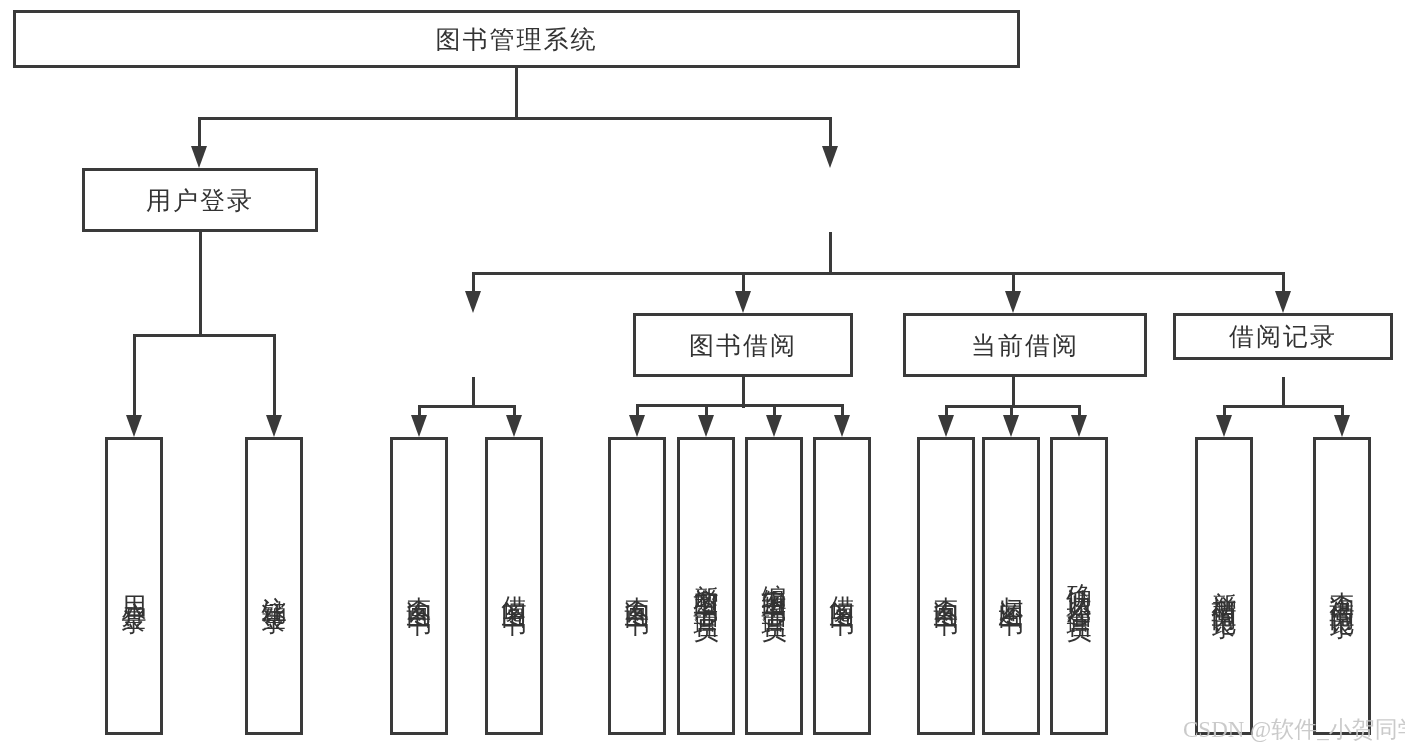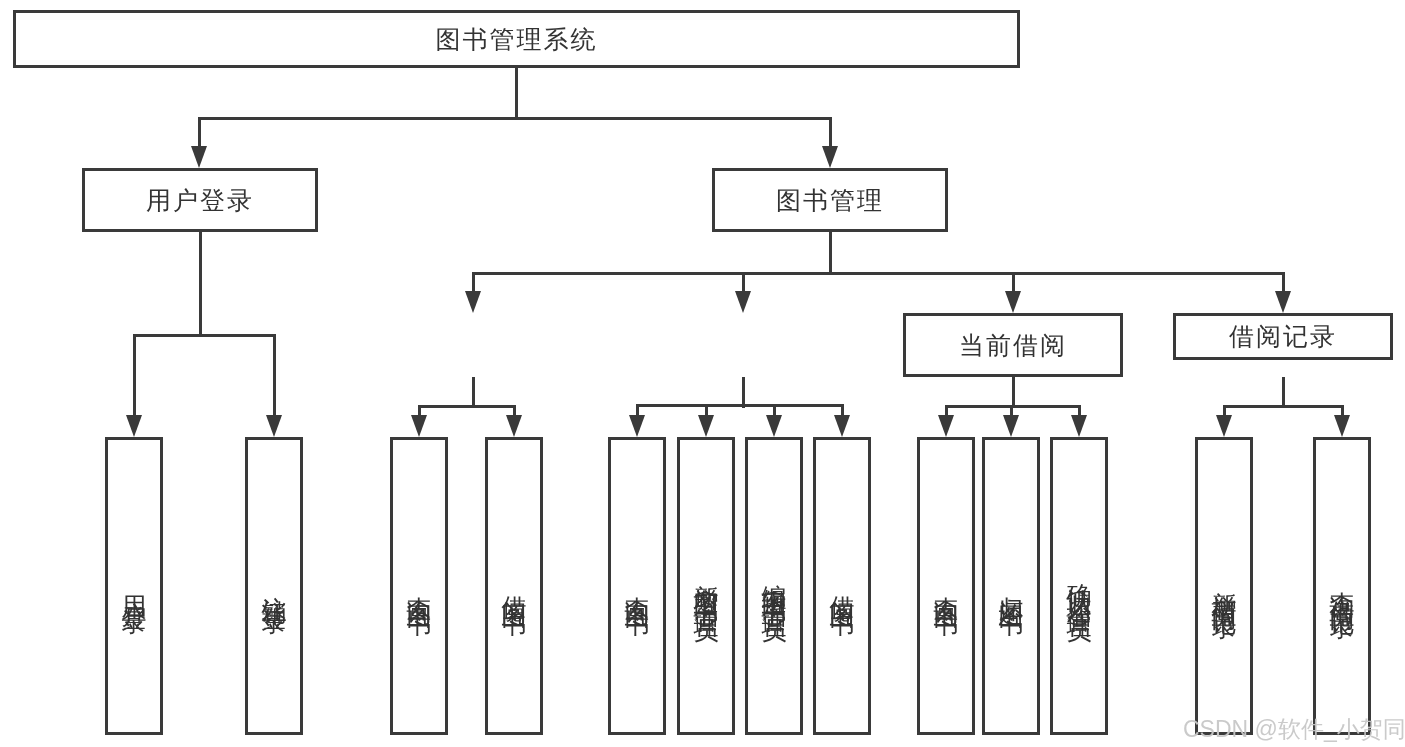--- a/index.html
+++ b/index.html
@@ -1,17 +1,17 @@
 <!DOCTYPE html>
 <html><head>
 <meta charset="utf-8">
 <style>
   html,body{margin:0;padding:0;background:#fff;}
   .stage{position:relative;width:1405px;height:747px;background:#fff;overflow:hidden;
-         font-family:Liberation Sans, sans-serif;color:#333;}
+         font-family:Liberation Serif, serif;color:#333;}
   .hbox{position:absolute;background:#fff;border:3px solid #3a3a3a;box-sizing:border-box;
         display:flex;align-items:center;justify-content:center;font-size:25px;letter-spacing:2px;}
   .vbox{position:absolute;top:437px;width:58px;height:298px;background:#fff;border:3px solid #3a3a3a;
         box-sizing:border-box;display:flex;align-items:center;justify-content:center;font-size:25px;}
   .vlbl{writing-mode:vertical-rl;text-orientation:mixed;letter-spacing:5px;line-height:1;}
   .vline{position:absolute;width:3px;background:#3a3a3a;}
   .hline{position:absolute;height:3px;background:#3a3a3a;}
   .ahead{position:absolute;width:0;height:0;border-left:8px solid transparent;
          border-right:8px solid transparent;border-top:22px solid #3a3a3a;}
   .watermark{position:absolute;left:1183px;top:714px;font-size:23px;color:#c8c8c8;
@@ -81,25 +81,25 @@
   <div class="vline" style="left:1341px;top:405px;height:14px"></div>
   <div class="ahead" style="left:1334px;top:415px"></div>
 
   <div class="hbox" style="left:13px;top:10px;width:1007px;height:58px">
     <span>图书管理系统</span>
   </div>
 
   <div class="hbox" style="left:82px;top:168px;width:236px;height:64px">
     <span>用户登录</span>
   </div>
-  <div class="hbox" style="left:712px;top:168px;width:236px;height:64px">
-    <span>图书管理</span>
+
+  <div class="hbox" style="left:633px;top:313px;width:220px;height:64px">
+    <span>图书借阅</span>
   </div>
-
-  <div class="hbox" style="left:903px;top:313px;width:220px;height:64px">
+  <div class="hbox" style="left:903px;top:313px;width:244px;height:64px">
     <span>当前借阅</span>
   </div>
   <div class="hbox" style="left:1173px;top:313px;width:220px;height:47px">
     <span>借阅记录</span>
   </div>
 
   <div class="vbox" style="left:105px">
     <span class="vlbl">用户登录</span>
   </div>
   <div class="vbox" style="left:245px">

